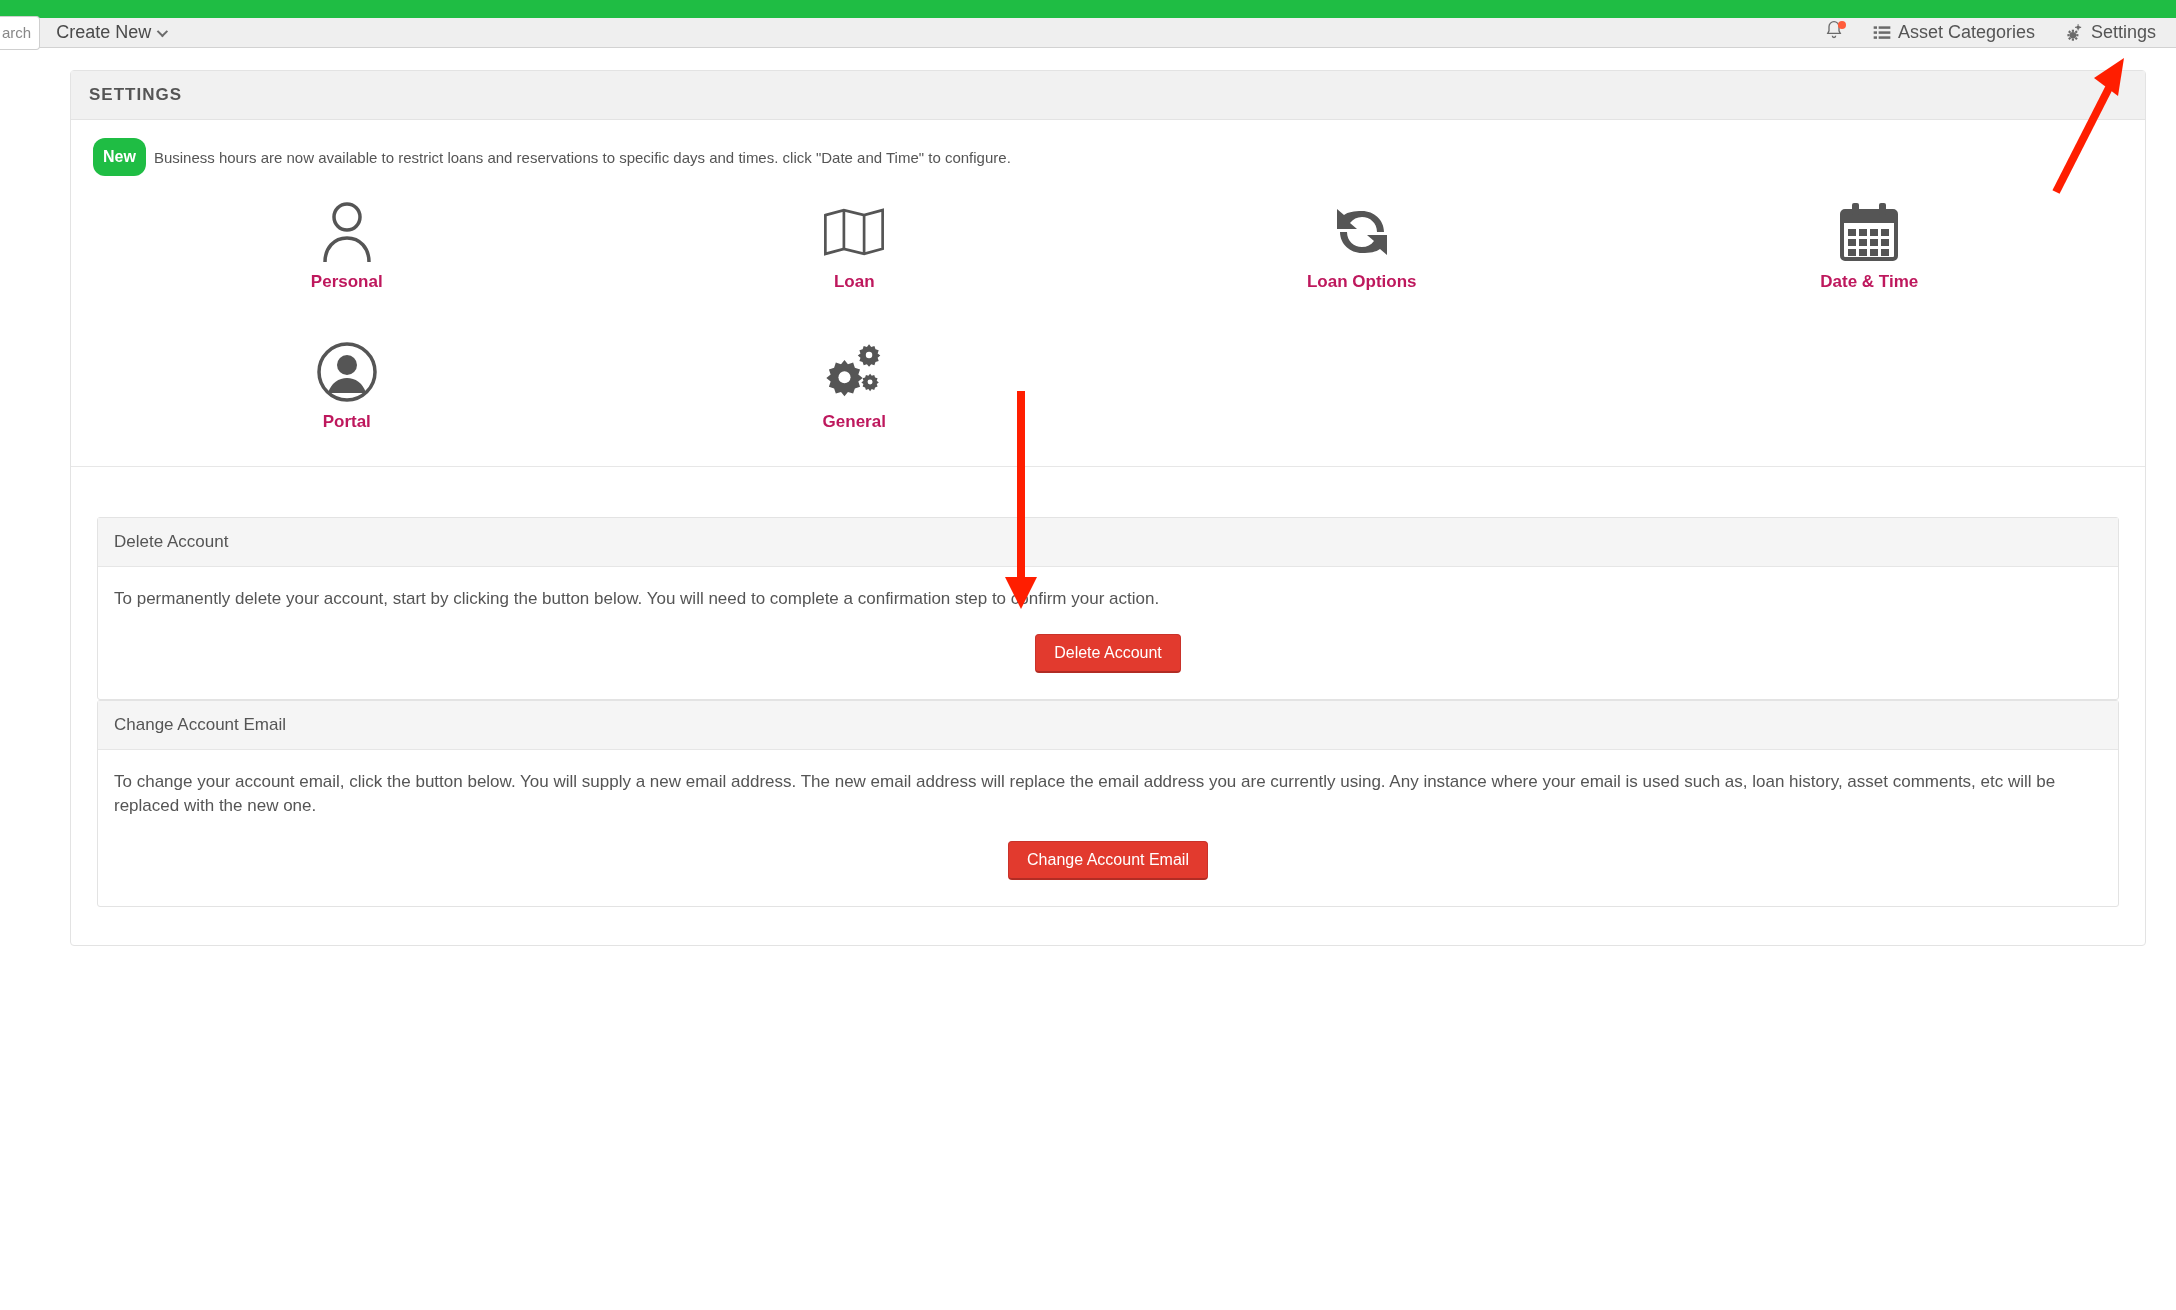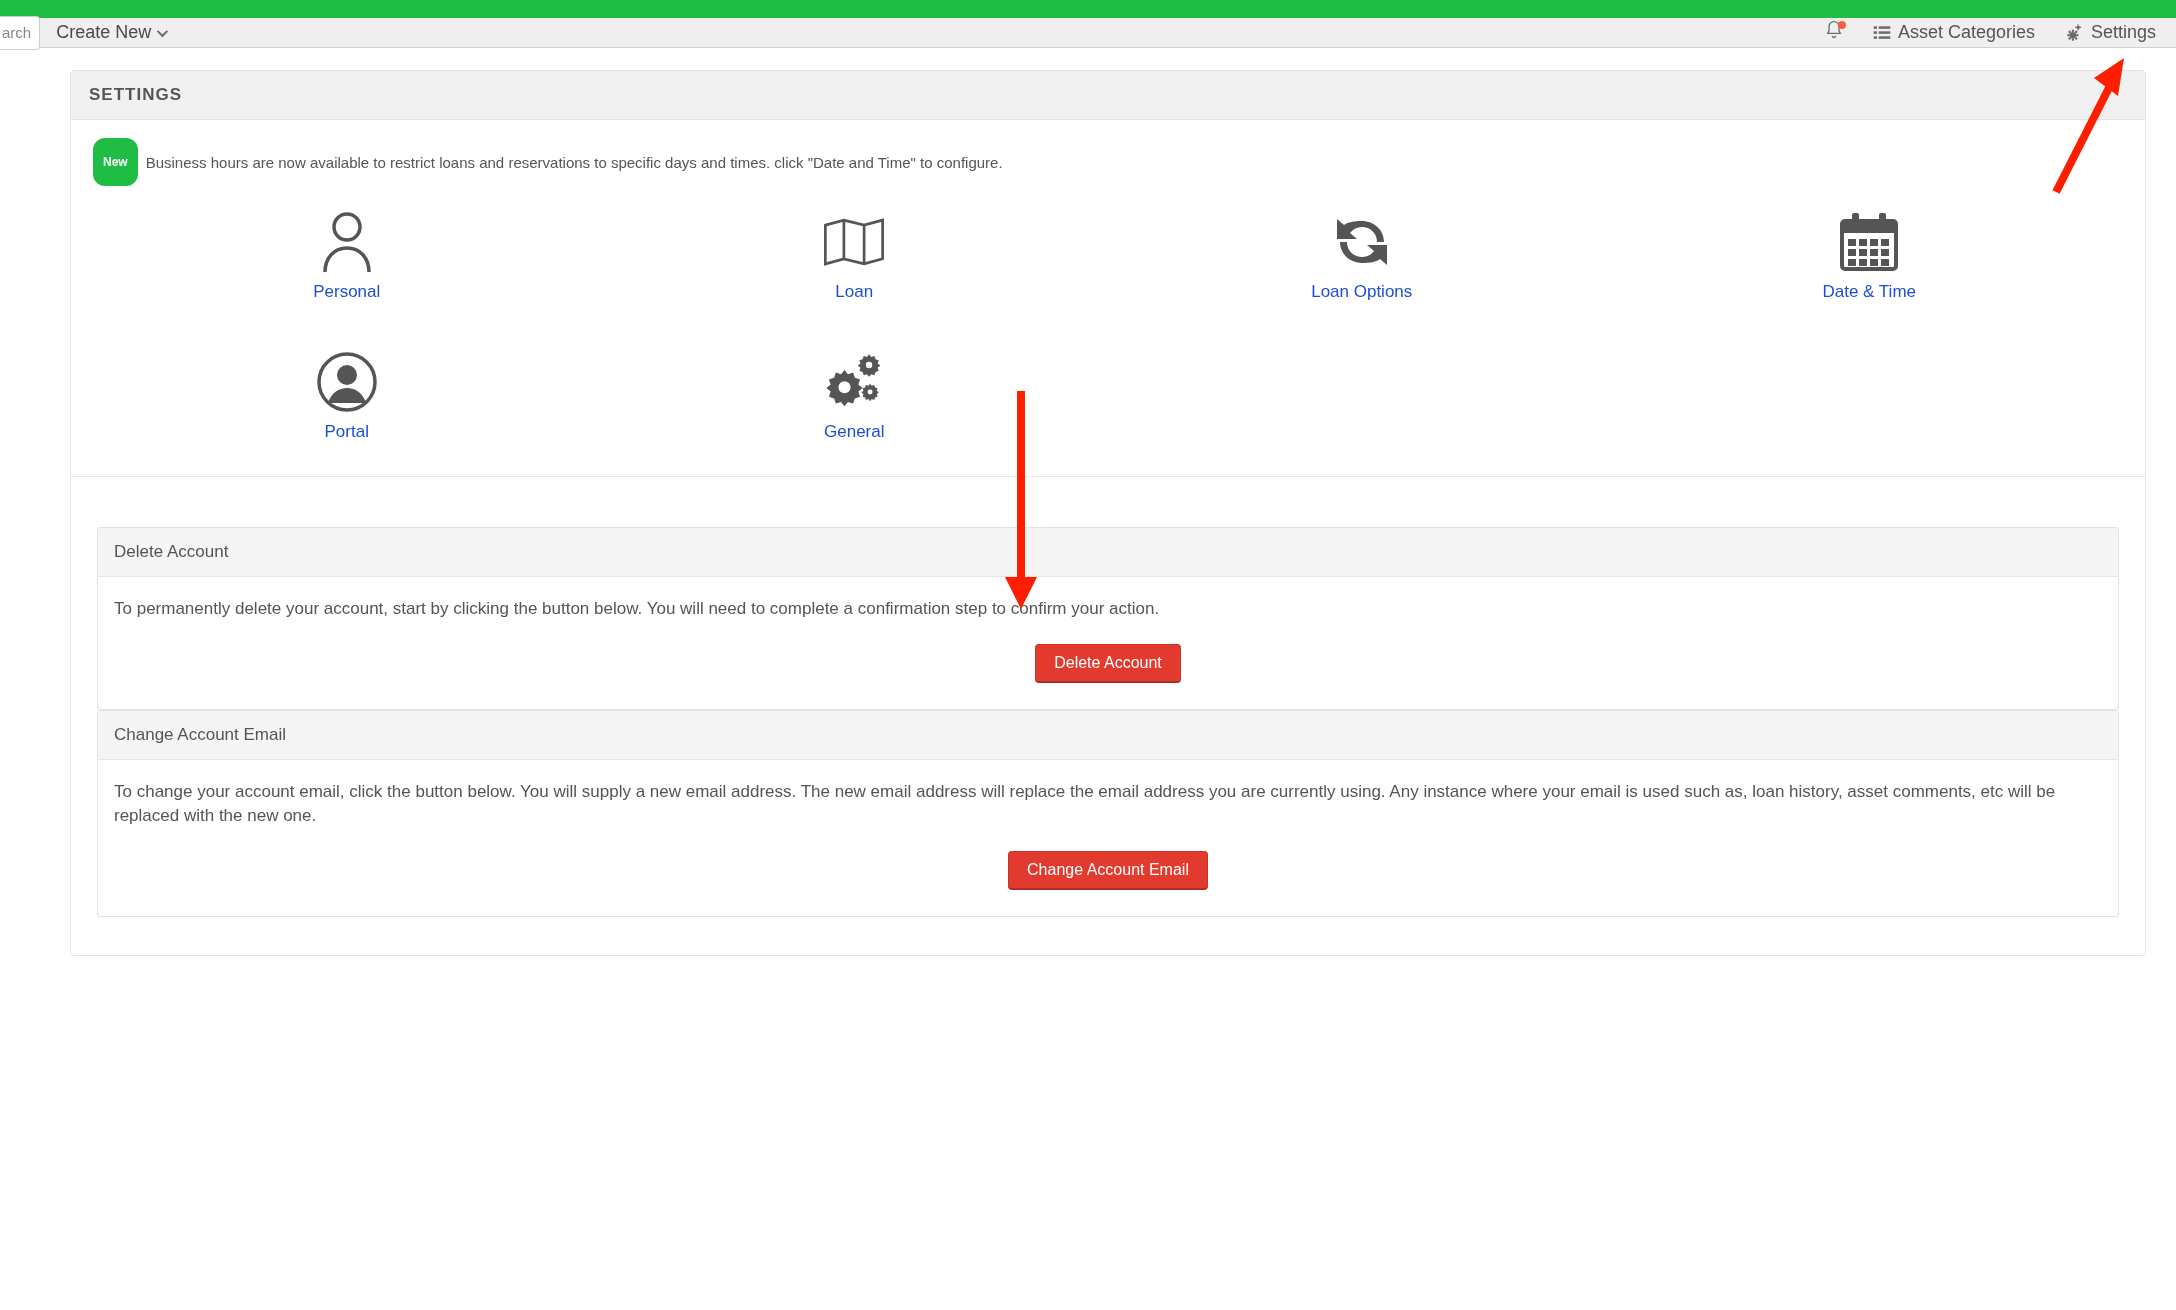--- a/index.html
+++ b/index.html
@@ -111,42 +111,42 @@
     font-weight: 600;
     font-size: 17px;
   }
 
   .panel-body { padding: 18px 22px 30px; }
 
   .info-line { display: flex; align-items: center; gap: 8px; margin-bottom: 24px; }
   .badge-new {
     background: #1fbd44;
     color: #fff;
-    font-size: 12px;
+    font-size: 16px;
     font-weight: 700;
-    padding: 17px 10px;
+    padding: 10px 10px;
     border-radius: 12px;
   }
   .info-text { color: #555; font-size: 15px; }
 
   .tiles {
     display: grid;
     grid-template-columns: repeat(4, 1fr);
     row-gap: 48px;
     margin: 6px 0 34px;
   }
   .tile {
     display: flex;
     flex-direction: column;
     align-items: center;
     gap: 8px;
     cursor: pointer;
   }
   .tile .ticon { color: #555; width: 64px; height: 64px; display:flex; align-items:center; justify-content:center; }
-  .tile .tlabel { color: #1d4ed8; font-weight: 400; font-size: 17px; }
+  .tile .tlabel { color: #be185d; font-weight: 700; font-size: 17px; }
 
   .divider {
     border-top: 1px solid #e7e7e7;
     margin: 0 -22px 50px;
   }
 
   .cards {
     display: grid;
     grid-template-columns: 1fr;
     column-gap: 36px;

